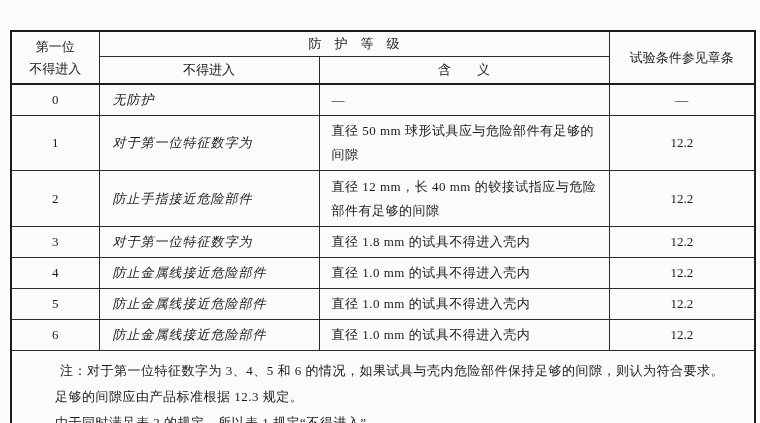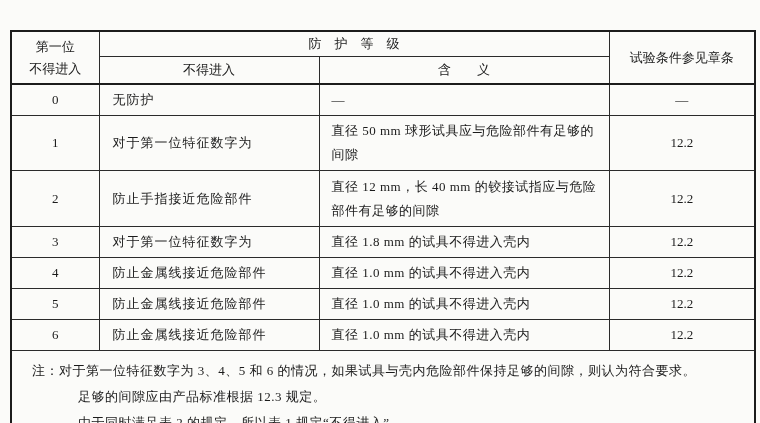--- a/index.html
+++ b/index.html
@@ -59,38 +59,38 @@
   
   tbody tr:nth-child(1) { height: 30px; }
   tbody tr:nth-child(2) { height: 55px; }
   tbody tr:nth-child(3) { height: 56px; }
   tbody tr:nth-child(4) { height: 28px; }
   tbody tr:nth-child(5) { height: 29px; }
   tbody tr:nth-child(6) { height: 28px; }
   tbody tr:nth-child(7) { height: 28px; }
 
   td.c-num  { text-align: center; font-family: "Liberation Serif", serif; }
-  td.c-brief{ text-align: left; padding: 2px 8px 2px 13px; letter-spacing: 1px; }
+  td.c-brief{ text-align: left; padding: 2px 8px 2px 13px; letter-spacing: 1px; font-style: italic; }
   td.c-meaning { text-align: left; padding: 3px 10px 3px 12px; line-height: 24px; letter-spacing: 0.5px; }
   td.c-test { text-align: center; }
 
   
   tr.note-row { height: 81px; }
   tr.note-row td {
     vertical-align: top;
     padding: 7px 14px 4px 0;
     border: none;
   }
   .note-line {
     line-height: 26px;
     letter-spacing: 0.5px;
-    padding-left: 66px;
+    padding-left: 43px;
     white-space: nowrap;
   }
-  .note-line.first { padding-left: 20px; }
+  .note-line.first { padding-left: 20px; margin-left: 28px; }
 </style>
 </head>
 <body>
 
 <div class="page">
 
 
   <table class="ip-table">
     <colgroup>
       <col class="c1">

